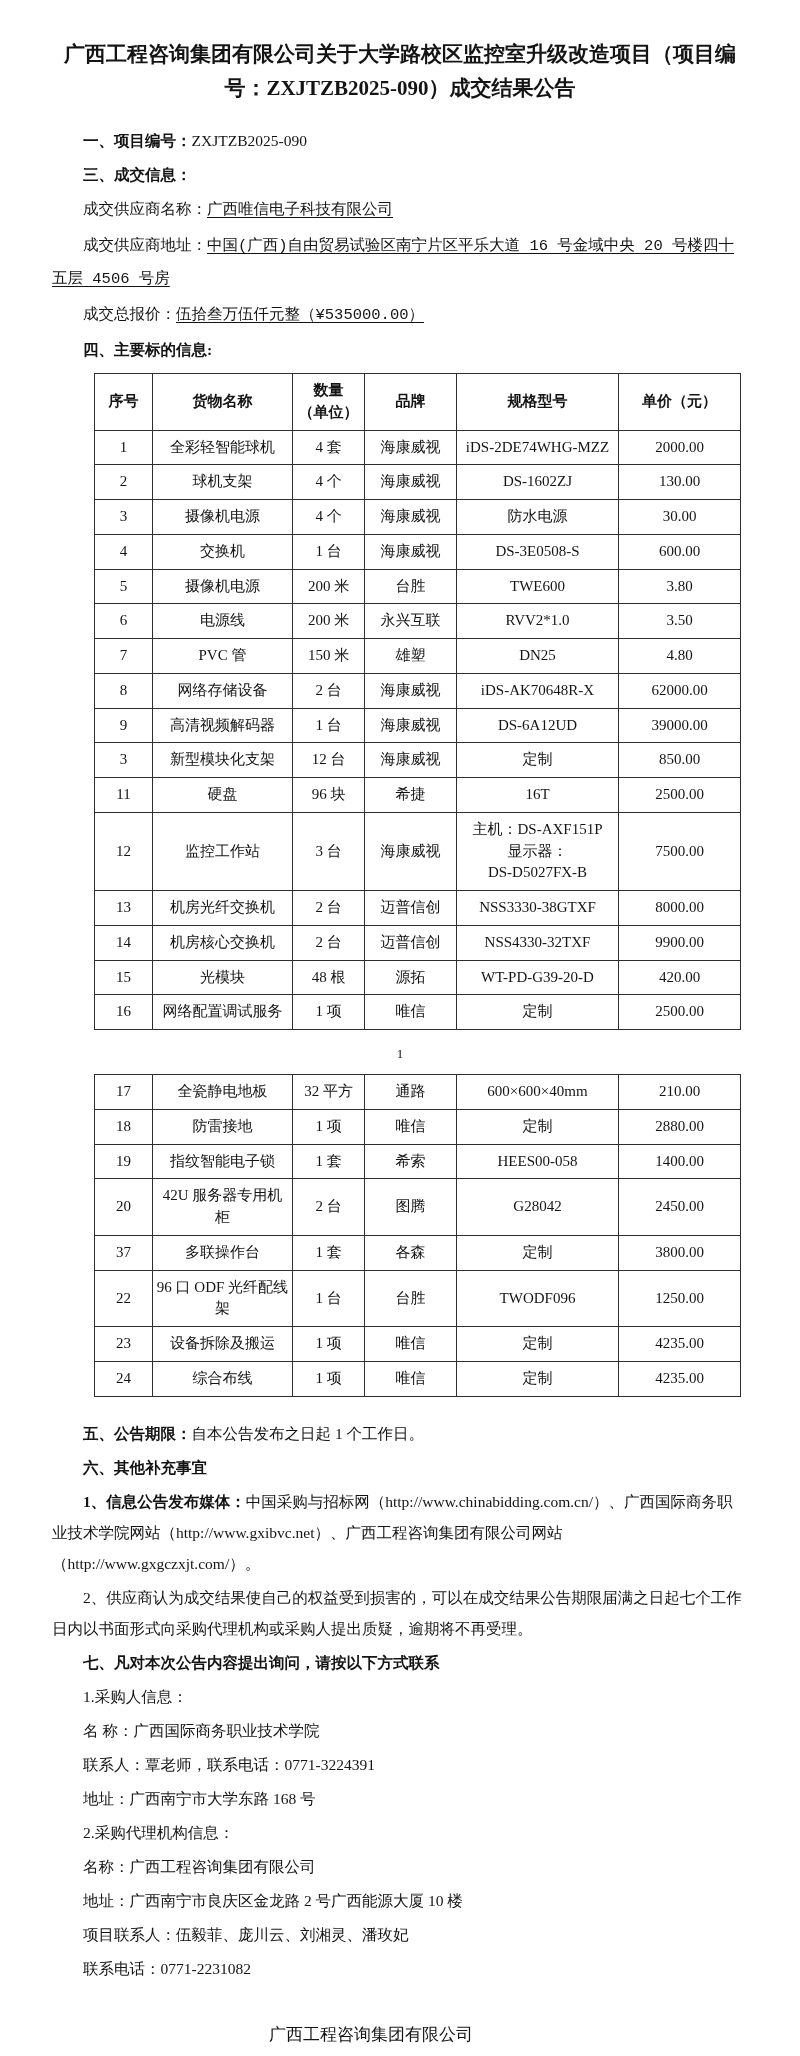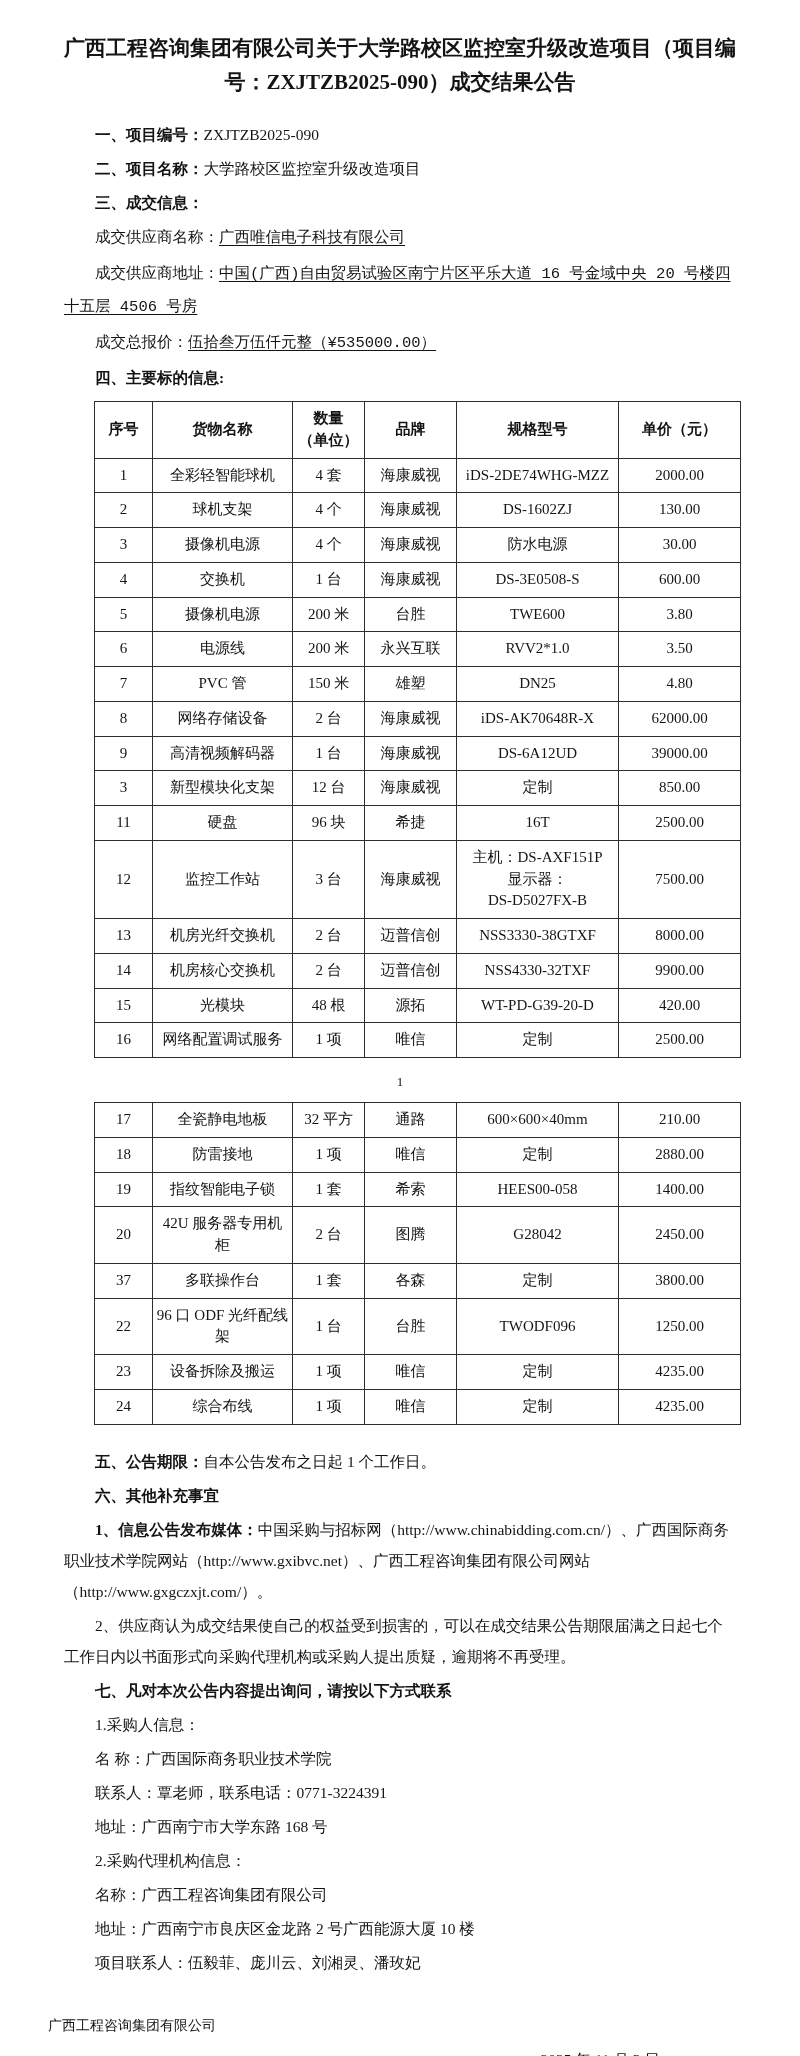--- a/index.html
+++ b/index.html
@@ -9,25 +9,25 @@
     box-sizing:border-box;
     padding:24px 48px 0 48px;
     background:#ffffff;
     color:#141414;
     font-family:"Liberation Serif","DejaVu Serif",serif;
     overflow:hidden;
   }
   h1.doc-title {
     font-size:21px; font-weight:bold;
     text-align:center; line-height:1.6;
-    margin:8px 6px 20px 6px;
+    margin:14px 6px 20px 6px;
   }
   p.para {
     font-size:15.5px; line-height:2.0;
-    margin:3px 16px; text-indent:2em;
+    margin:3px 4px; text-indent:2em;
   }
   .b { font-weight:bold; }
   .u { text-decoration:underline; text-underline-offset:3px;font-family:Liberation Mono, monospace; }
   table.goods {
     border-collapse:collapse; table-layout:fixed;
     width:646px; margin:8px 0 12px 46px;
     font-size:15px;
   }
   table.goods th, table.goods td {
     border:1px solid #2e2e2e;
@@ -35,39 +35,38 @@
     padding:6px 3px; line-height:1.45;
     word-break:break-all;
   }
   table.goods th { font-weight:bold; white-space:pre-line; }
   td.spec { white-space:pre-line; }
   .pagenum {
     text-align:center; font-size:13px;
     margin:16px 0 12px 0;
   }
   .sign-company {
-    font-size:14px; line-height:2.0;
-    text-align:left; padding-right:58px; margin:34px 0 0 0;font-family:Liberation Serif, serif;
+    font-size:17px; line-height:2.0;
+    text-align:center; padding-right:58px; margin:34px 0 0 0;font-family:Liberation Serif, serif;
   }
   .sign-date {
     font-size:15.5px; line-height:2.0;
     text-align:right; padding-right:92px; margin:4px 0 0 0;
   }
   .gap-s { height:6px; }
 </style>
 </head>
 <body>
 
 <div class="page">
 
   <h1 class="doc-title">广西工程咨询集团有限公司关于大学路校区监控室升级改造项目（项目编号：ZXJTZB2025-090）成交结果公告</h1>
 
   <p class="para"><span class="b">一、项目编号：</span><span>ZXJTZB2025-090</span></p>
 
-  <p class="para"><span class="b">二、项目名称：</span><span>大学路校区监控室升级改造项目</span></p>
 
   <p class="para"><span class="b">三、成交信息：</span></p>
 
   <p class="para"><span>成交供应商名称：</span><span class="u">广西唯信电子科技有限公司</span></p>
 
   <p class="para"><span>成交供应商地址：</span><span class="u">中国(广西)自由贸易试验区南宁片区平乐大道 16 号金域中央 20 号楼四十五层 4506 号房</span></p>
 
   <p class="para"><span>成交总报价：</span><span class="u">伍拾叁万伍仟元整（¥535000.00）</span></p>
 
   <p class="para"><span class="b">四、主要标的信息:</span></p>
@@ -319,17 +318,18 @@
 
   <p class="para">1.采购人信息：</p>
   <p class="para">名 称：广西国际商务职业技术学院</p>
   <p class="para">联系人：覃老师，联系电话：0771-3224391</p>
   <p class="para">地址：广西南宁市大学东路 168 号</p>
 
   <p class="para">2.采购代理机构信息：</p>
   <p class="para">名称：广西工程咨询集团有限公司</p>
   <p class="para">地址：广西南宁市良庆区金龙路 2 号广西能源大厦 10 楼</p>
   <p class="para">项目联系人：伍毅菲、庞川云、刘湘灵、潘玫妃</p>
+  <p class="para">联系电话：0771-2231082</p>
 
   <p class="sign-company">广西工程咨询集团有限公司</p>
   <p class="sign-date">2025 年 11 月 3 日</p>
 
 </div>
 
 </body></html>

